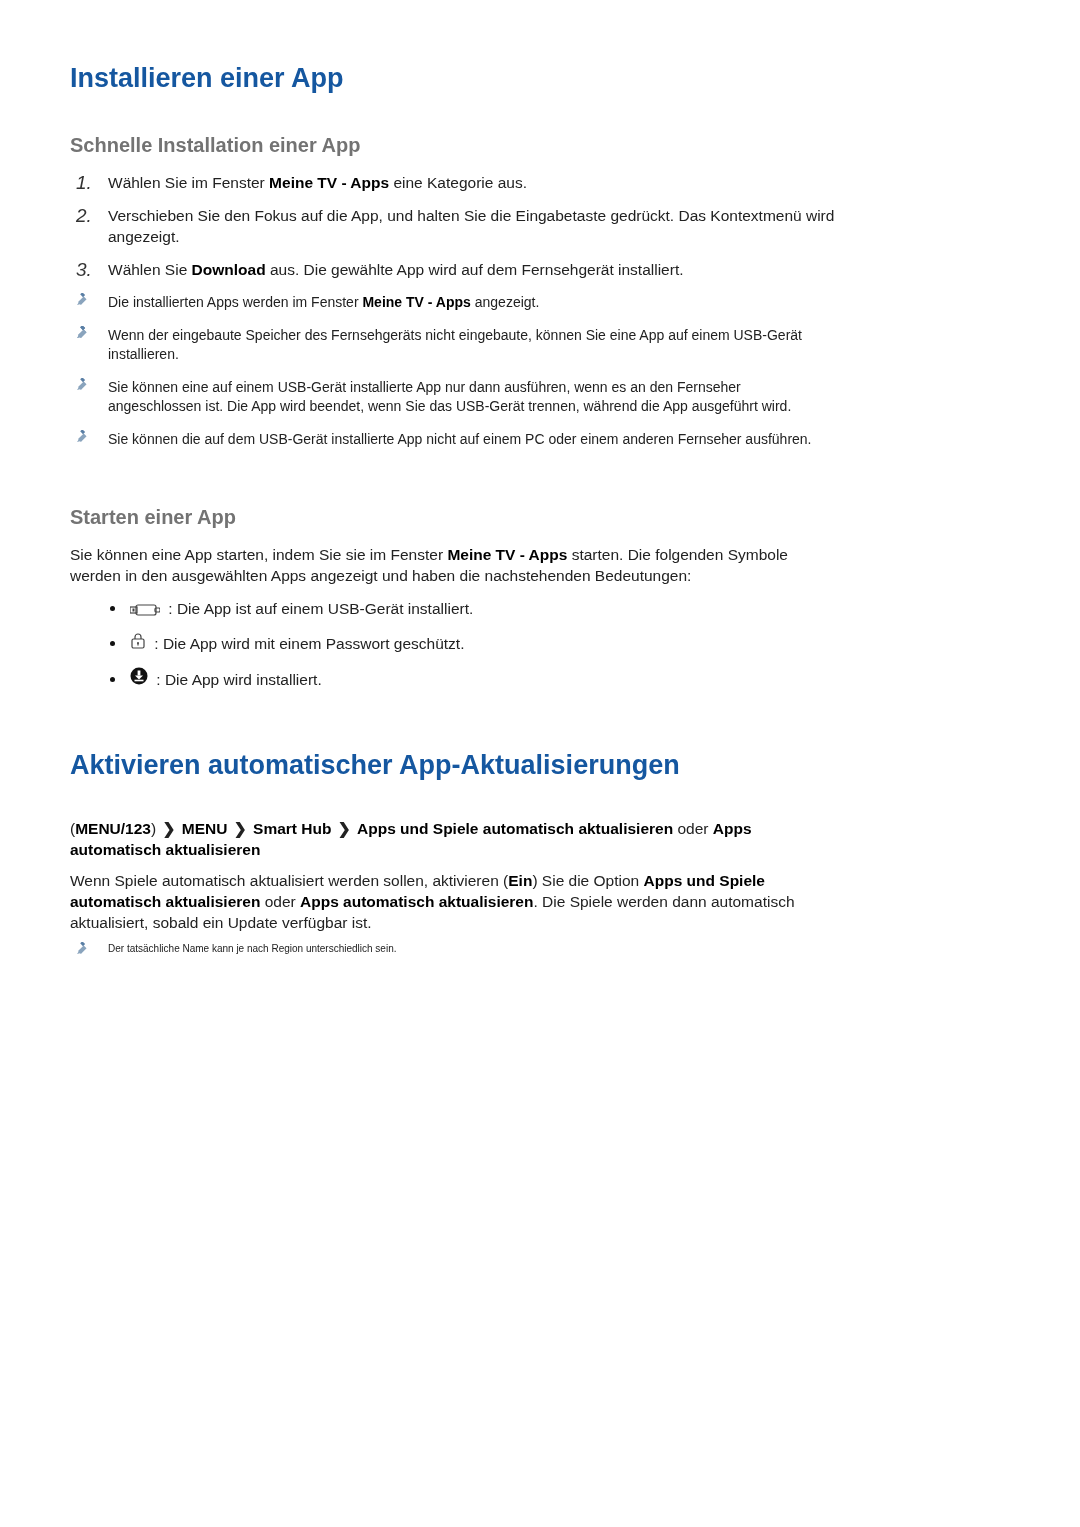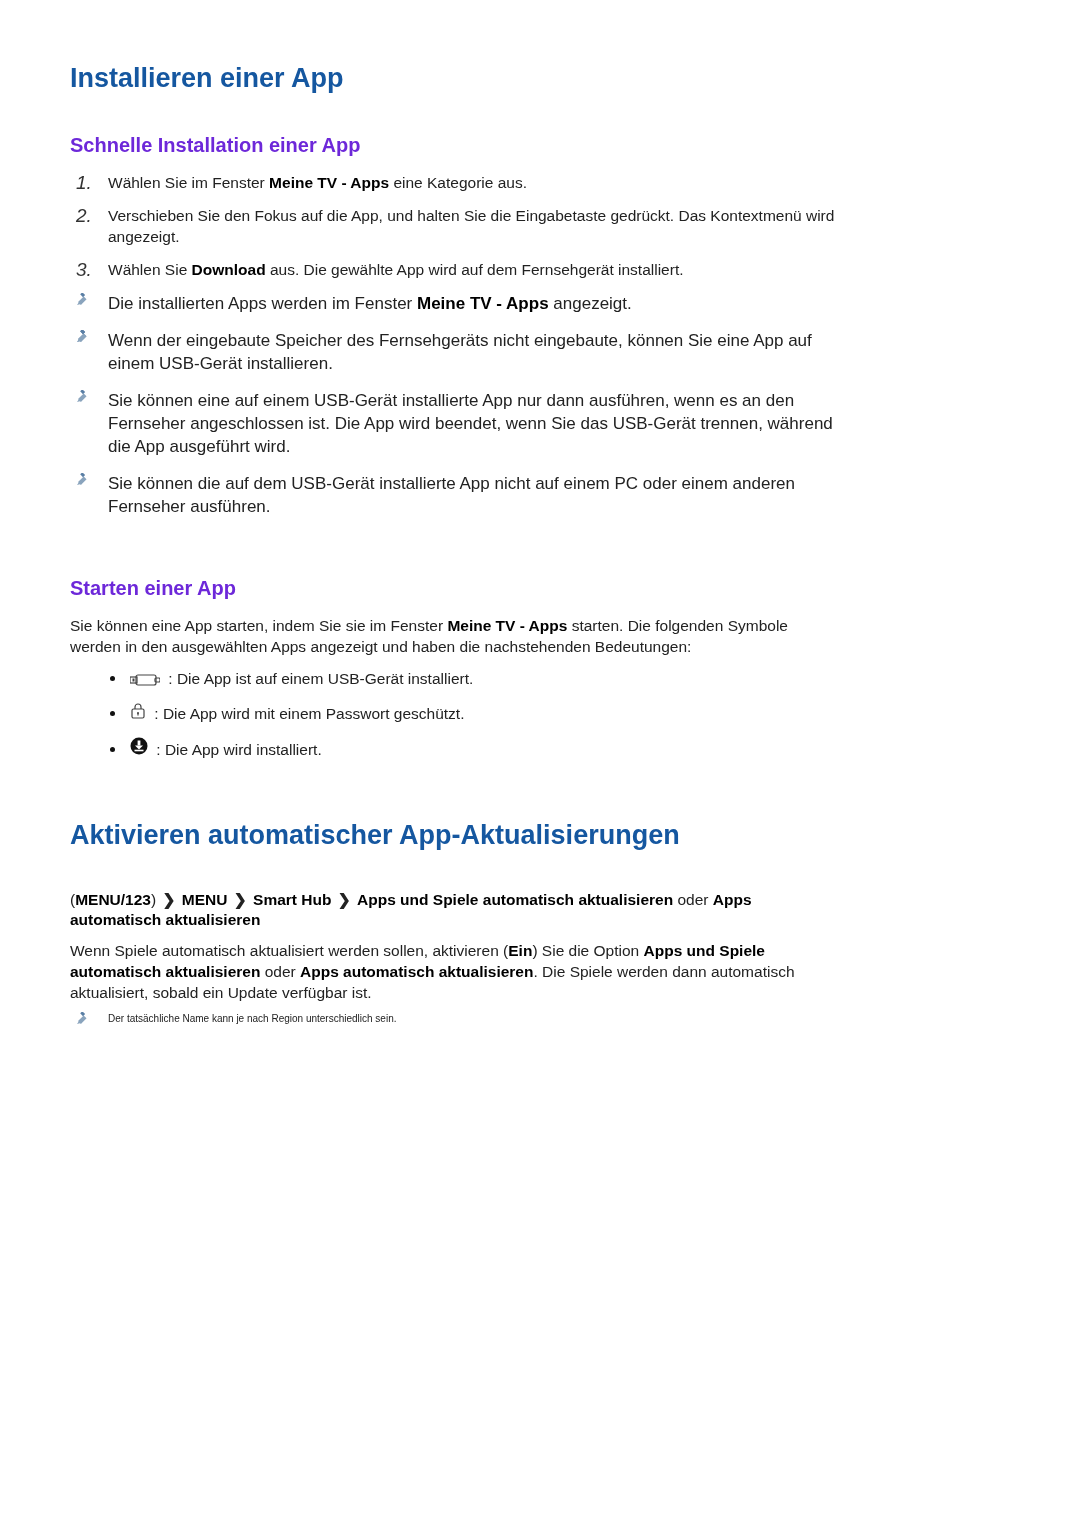--- a/index.html
+++ b/index.html
@@ -17,21 +17,21 @@
     box-sizing: border-box;
     padding: 60px 70px 80px 70px;
   }
   h1 {
     color: #1557a0;
     font-size: 27px;
     font-weight: bold;
     margin: 0 0 36px 0;
   }
   h2 {
-    color: #6d28d9;
+    color: #737373;
     font-size: 20px;
     font-weight: bold;
     margin: 0 0 14px 0;
   }
   .hl { 
     color: #000000;
     font-weight: bold;
   }
   
   .ol {
@@ -49,21 +49,21 @@
     top: -3px;
     font-style: italic;
     font-size: 19px;
     color: #333;
   }
   
   .notes {
     list-style: none;
     margin: 6px 0 0 0;
     padding: 0 0 0 38px;
-    font-size: 17px;
+    font-size: 14px;
   }
   .notes li {
     position: relative;
     margin: 0 0 14px 0;
   }
   .notes li .pencil,
   .pencil-row .pencil {
     position: absolute;
     left: -32px;
     top: 0;

